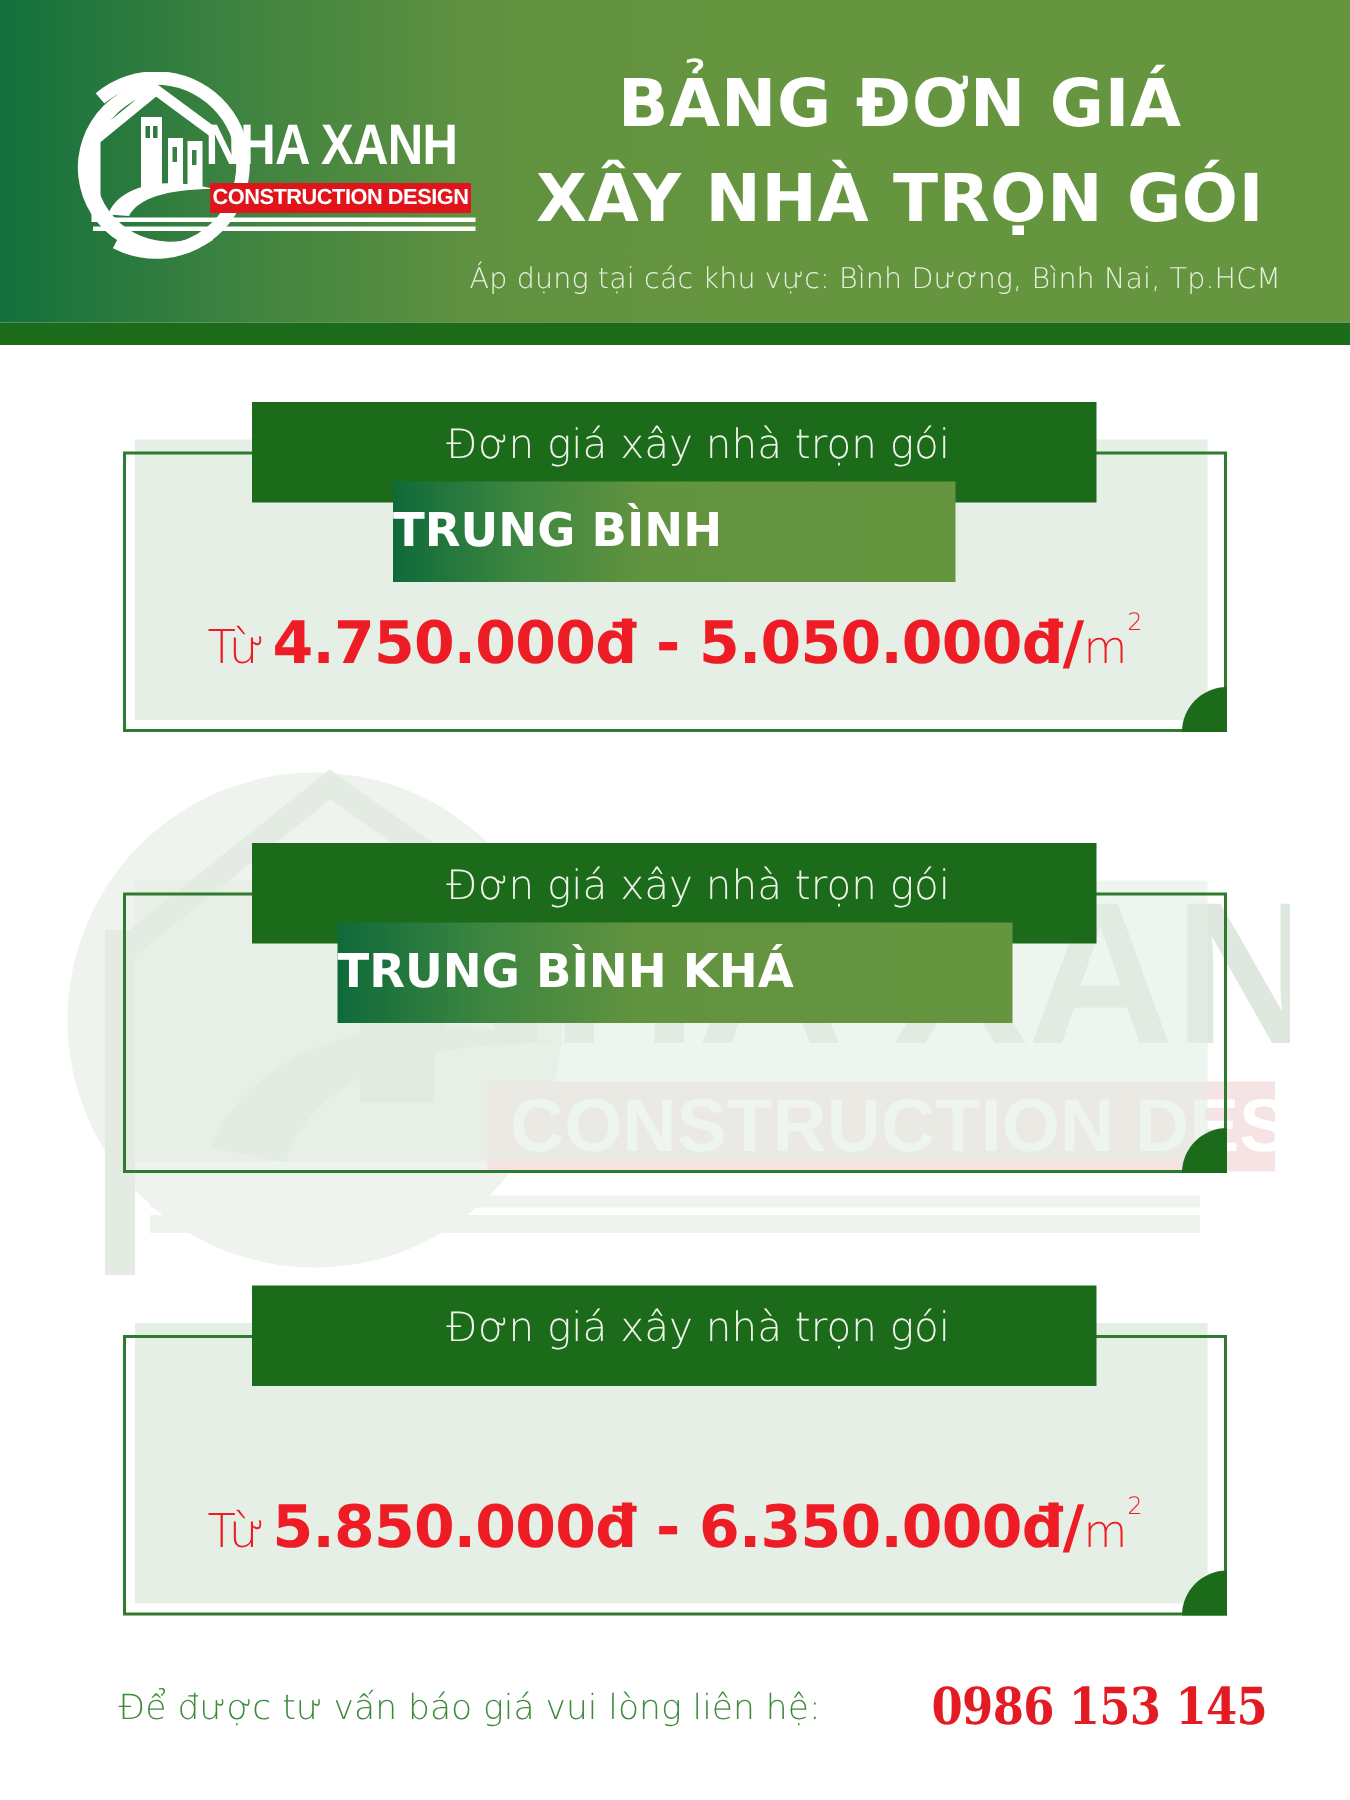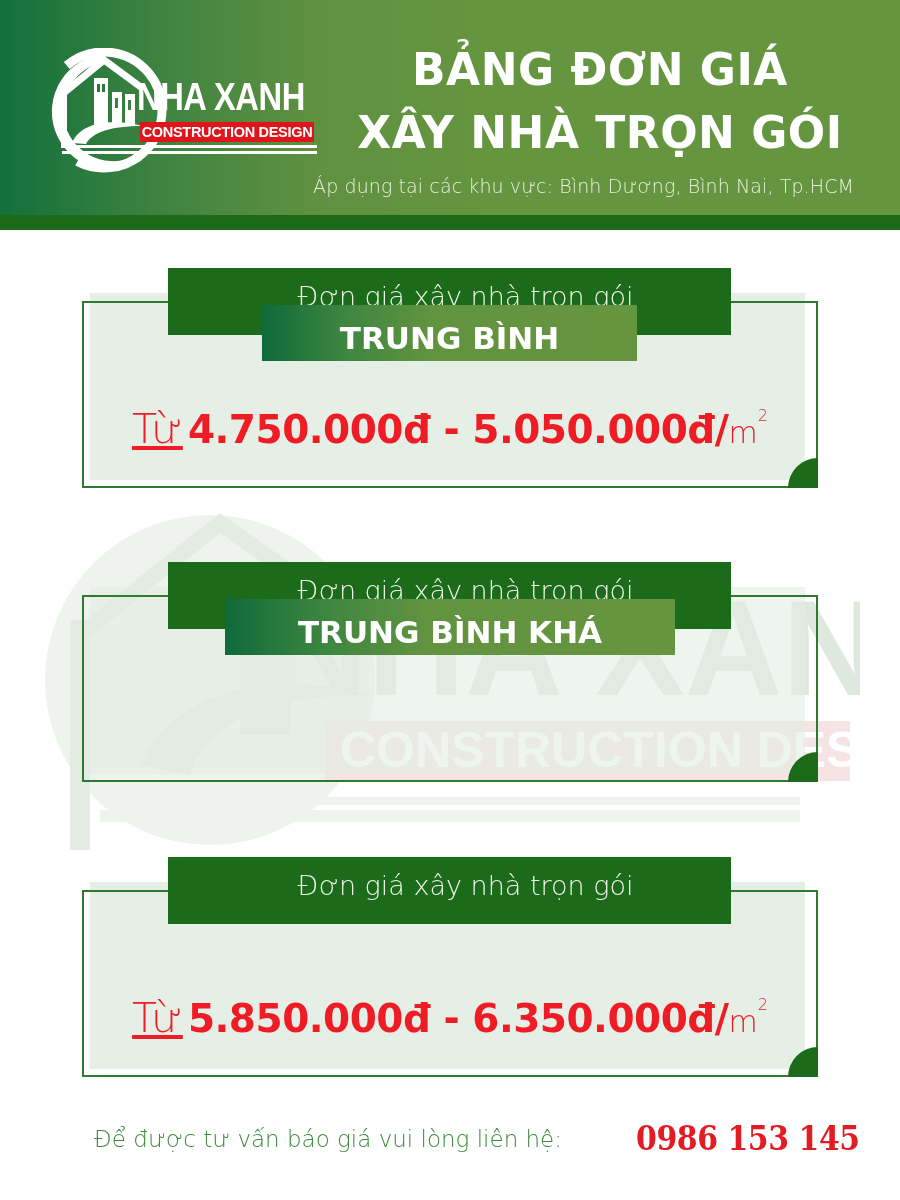--- a/index.html
+++ b/index.html
@@ -50,36 +50,36 @@
   .card-corner {
     position: absolute; right: 0; bottom: 0; width: 30px; height: 30px; background: #1b6b1b;
     border-top-left-radius: 30px;
   }
   .label-box {
     position: absolute; left: 86px; top: -33px; width: 563px; height: 67px; background: #1b6b1b;
     color: #f0f5ea; text-align: center; font-family: "DejaVu Sans", sans-serif; font-weight: 200;
     font-size: 27px; line-height: 58px; white-space: nowrap; padding-left: 32px;
   }
   .tier-box {
-    position: absolute; top: 4px; height: 56px;
+    position: absolute; top: 20px; height: 67px;
     background: linear-gradient(90deg, #0f6a3a 0%, #3d8640 22%, #62933f 45%, #66953f 100%);
-    color: #fff; text-align: center; font-family: "DejaVu Sans", sans-serif; font-weight: bold;
+    color: #fff; text-align: left; font-family: "DejaVu Sans", sans-serif; font-weight: bold;
     font-size: 31px; line-height: 67px; white-space: nowrap;
   }
   .price {
     position: absolute; left: 0; width: 736px; top: 104px; text-align: center; white-space: nowrap;
     color: #ee1c24;
   }
-  .price .from { font-family: "DejaVu Sans", sans-serif; font-weight: 200; font-size: 41px; text-decoration: underline; }
+  .price .from { font-family: "DejaVu Sans", sans-serif; font-weight: 200; font-size: 31px; }
   .price .amount { font-family: "DejaVu Sans", sans-serif; font-weight: bold; font-size: 39px; letter-spacing: -0.5px; }
   .price .unit { font-family: "DejaVu Sans", sans-serif; font-weight: 200; font-size: 30px; }
   .price sup { font-size: 16px; font-weight: 200; vertical-align: 22px; }
 
   
-  .footer { position: absolute; left: 16px; top: 1118px; width: 764px; height: 44px; white-space: nowrap; }
+  .footer { position: absolute; left: 1px; top: 1118px; width: 764px; height: 44px; white-space: nowrap; }
   .footer-text {
     position: absolute; left: 78px; top: 8px; color: #3d8a3d; font-family: "DejaVu Sans", sans-serif;
     font-weight: 200; font-size: 23px;
   }
   .footer-phone {
     position: absolute; left: 620px; top: 0px; color: #e31b23; font-family: "DejaVu Serif", serif;
     font-weight: bold; font-size: 34px; letter-spacing: -0.5px; transform: scaleX(0.88); transform-origin: left center;
   }
 </style>
 </head>

